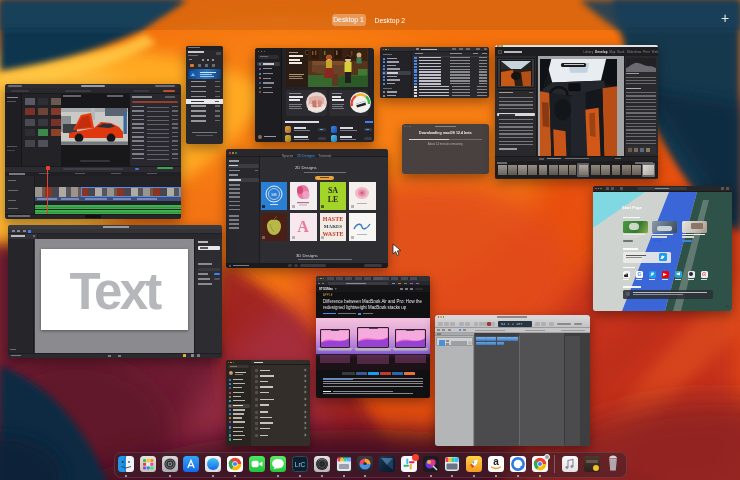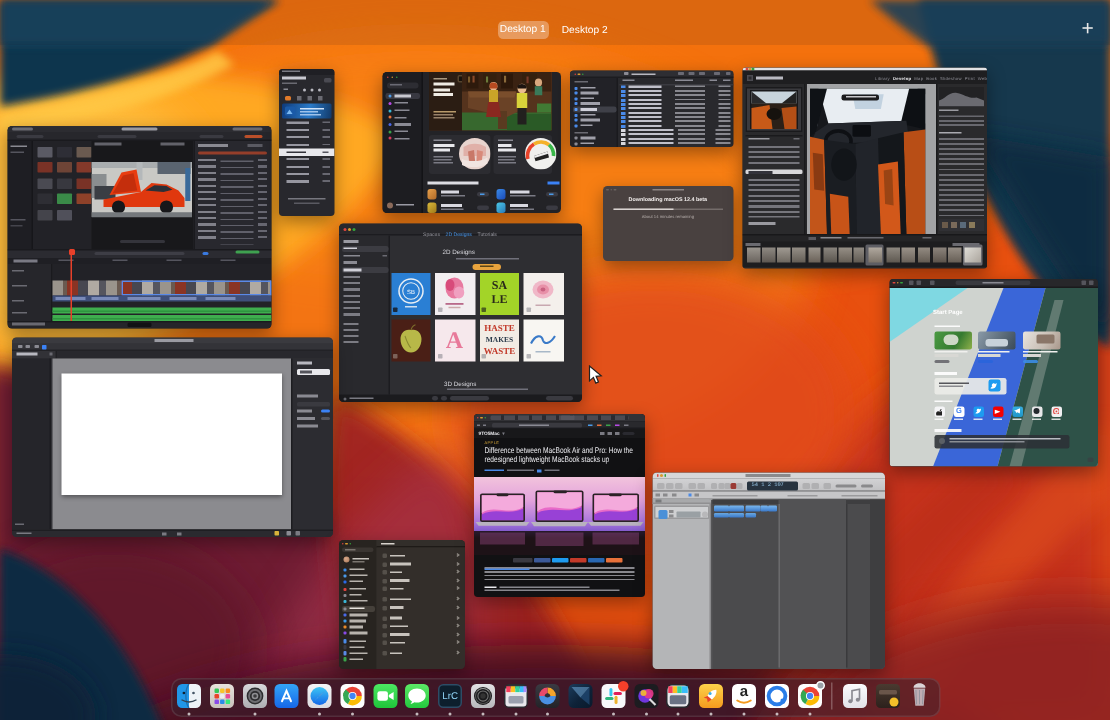--- a/index.html
+++ b/index.html
@@ -687,20 +687,21 @@
     <div class="bar" style="left:0;top:0;width:30px;height:5px;background:#323237;border-right:0.5px solid #202024;"></div>
     <div class="bar" style="left:3px;top:1.6px;width:14px;height:1.7px;background:#b8b8c0;"></div>
     <div class="bar" style="left:25px;top:1.7px;width:2.5px;height:1.6px;background:#6a6a72;"></div>
   </div>
 
   <div class="bar" style="left:0;top:13.5px;width:26.5px;height:114.5px;background:#25252a;border-right:0.5px solid #1c1c20;"></div>
   <div class="bar" style="left:2.5px;top:124px;width:6px;height:1.4px;background:#6a6a72;"></div>
 
   <div class="bar" style="left:27px;top:13.5px;width:159px;height:114.5px;background:#8b8b8f;"></div>
   <div class="bar" style="left:33.5px;top:23.5px;width:147px;height:81.7px;background:#ffffff;box-shadow:0 1px 3px rgba(0,0,0,0.4);"></div>
+  <div style="position:absolute;left:61px;top:37px;width:92px;text-align:center;font-size:51px;font-weight:bold;color:#b5b7bb;letter-spacing:-2.8px;">Text</div>
 
   <div class="bar" style="left:186px;top:13.5px;width:28.5px;height:114.5px;background:#2c2c31;border-left:0.5px solid #1c1c20;"></div>
   <div class="bar" style="left:190px;top:16px;width:10px;height:1.8px;background:#b8b8c0;"></div>
   <div class="bar" style="left:190px;top:21px;width:22px;height:4px;background:#e8e8ec;border-radius:1px;"></div>
   <div class="bar" style="left:192px;top:22.3px;width:8px;height:1.4px;background:#55555c;"></div>
   <div class="bar" style="left:190px;top:38px;width:14px;height:1.5px;background:#8a8a92;"></div>
   <div class="bar" style="left:190px;top:43px;width:22px;height:3px;background:#3a3a40;border-radius:1px;"></div>
   <div class="bar" style="left:190px;top:48px;width:10px;height:1.5px;background:#8a8a92;"></div>
   <div class="bar" style="left:206px;top:47.5px;width:6px;height:2.6px;background:#3b82f6;border-radius:1.3px;"></div>
   <div class="bar" style="left:190px;top:53px;width:12px;height:1.5px;background:#8a8a92;"></div>

